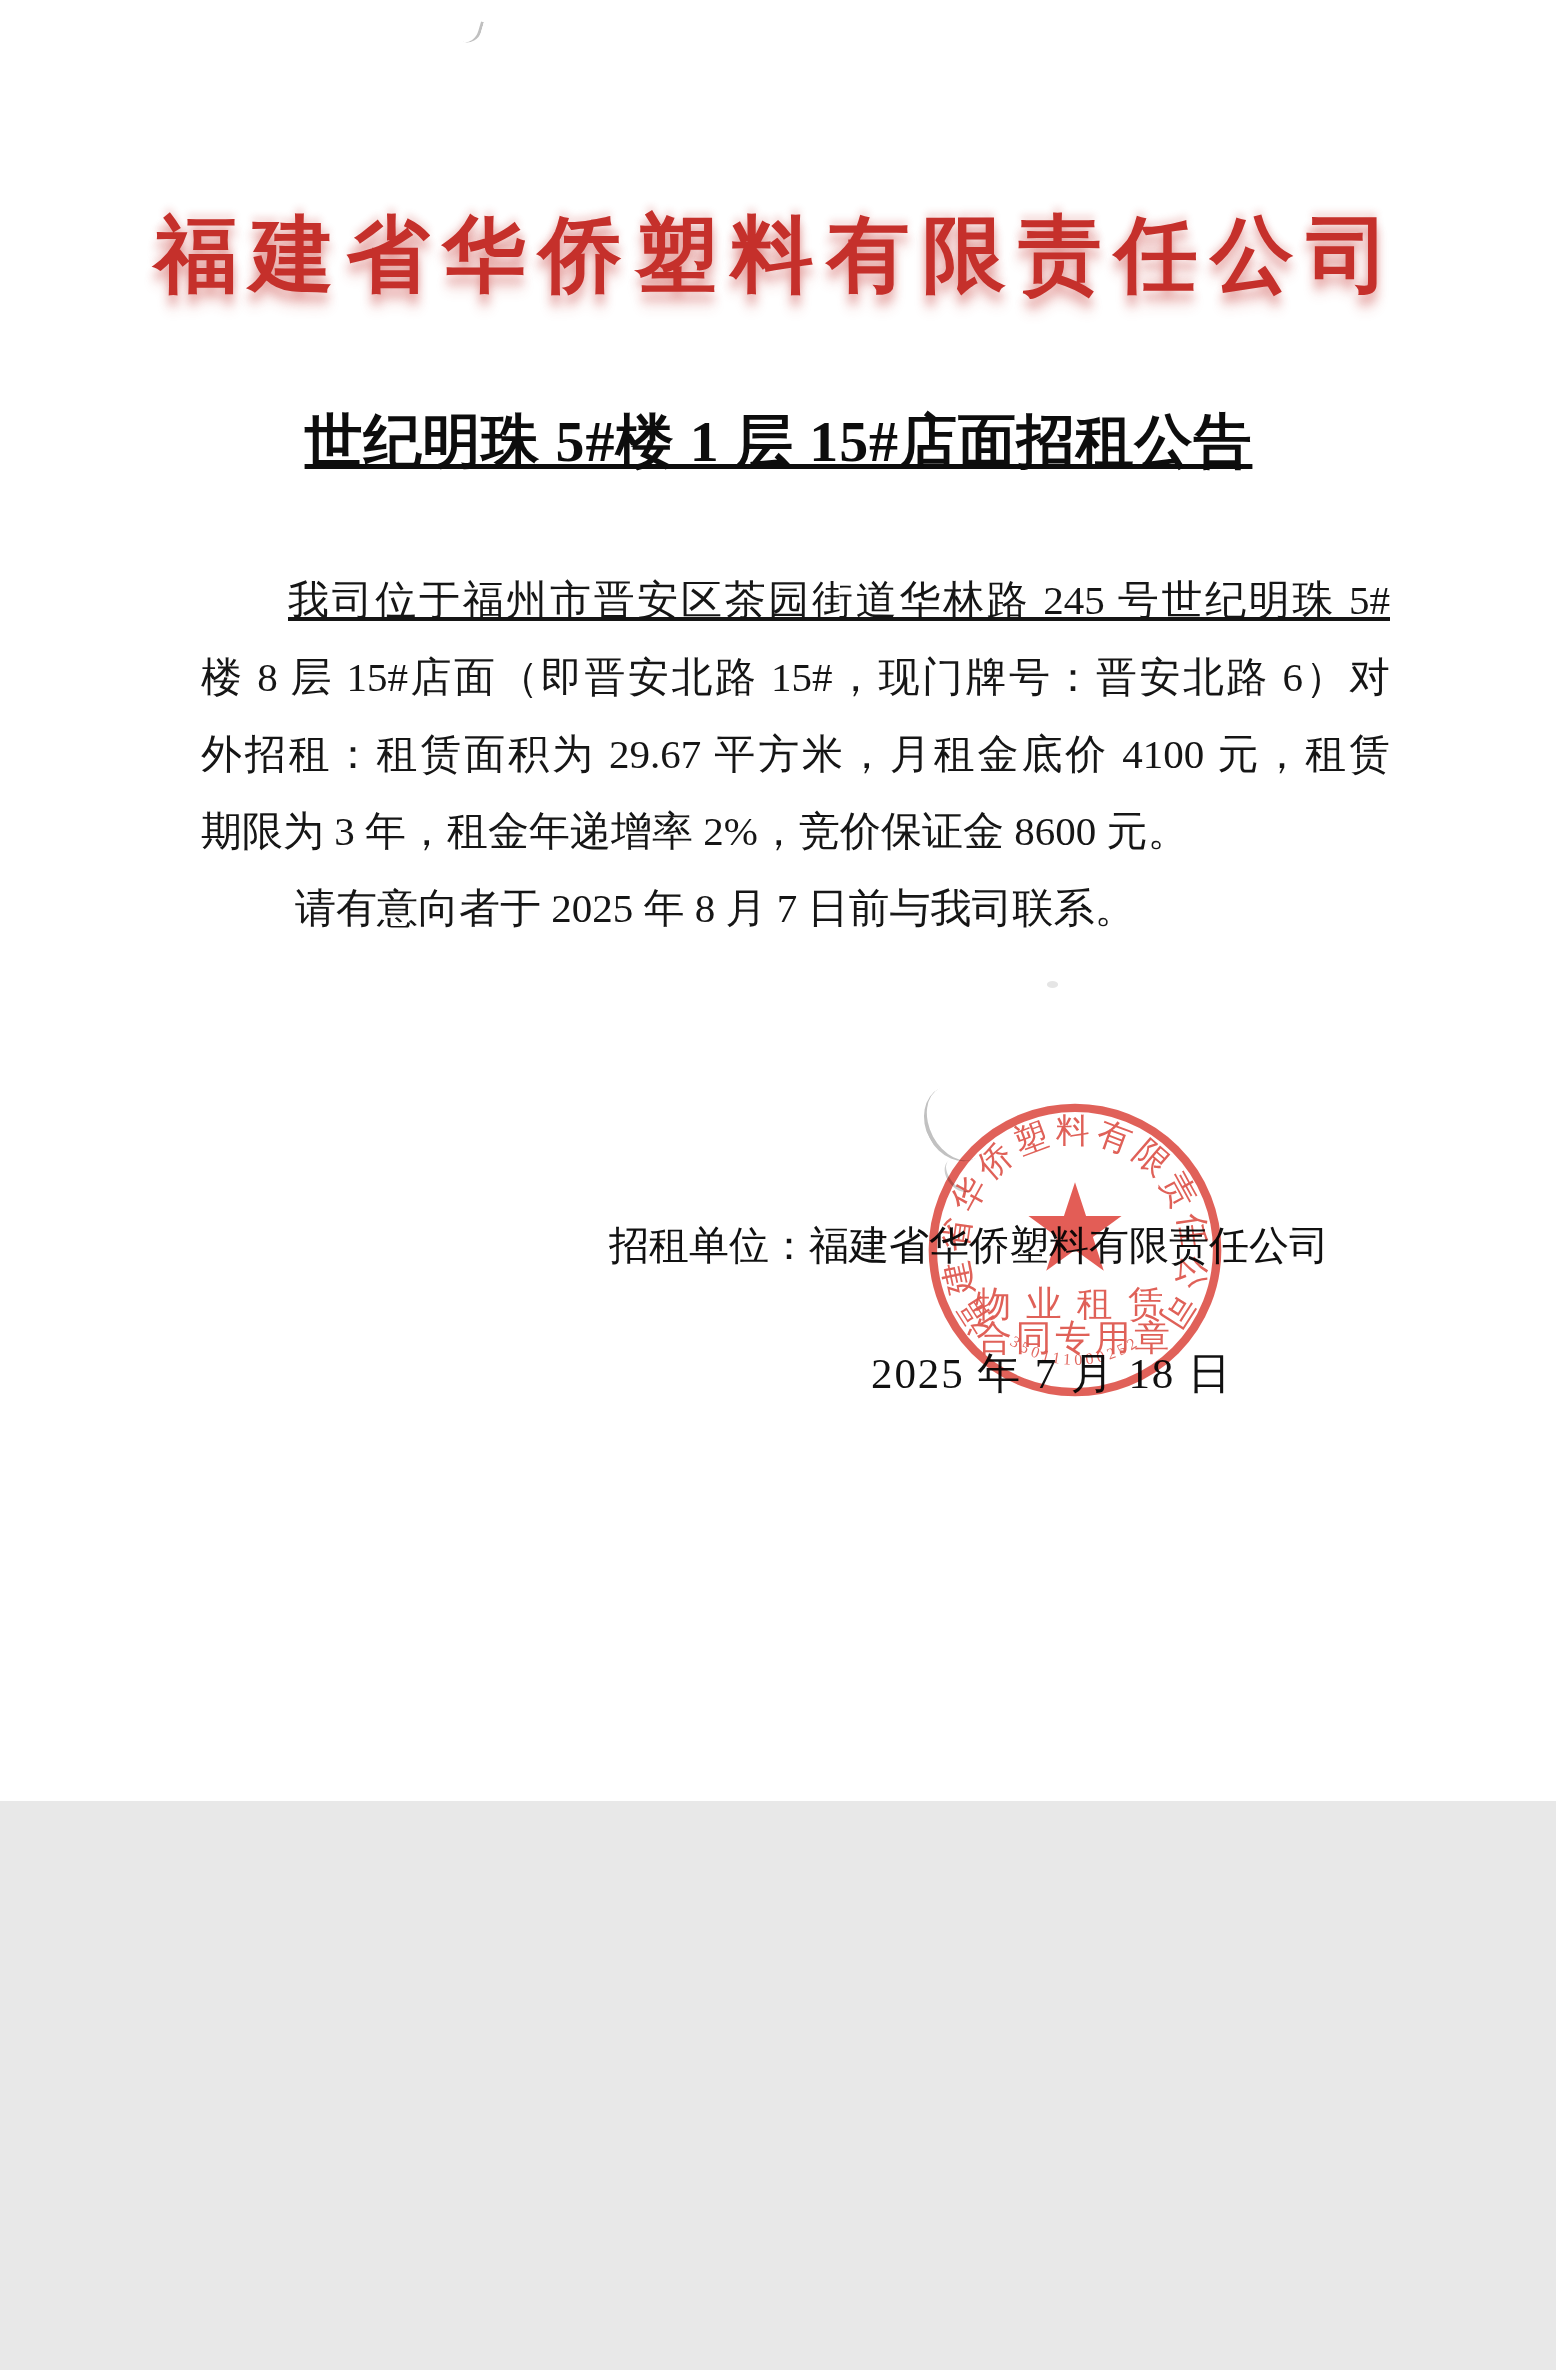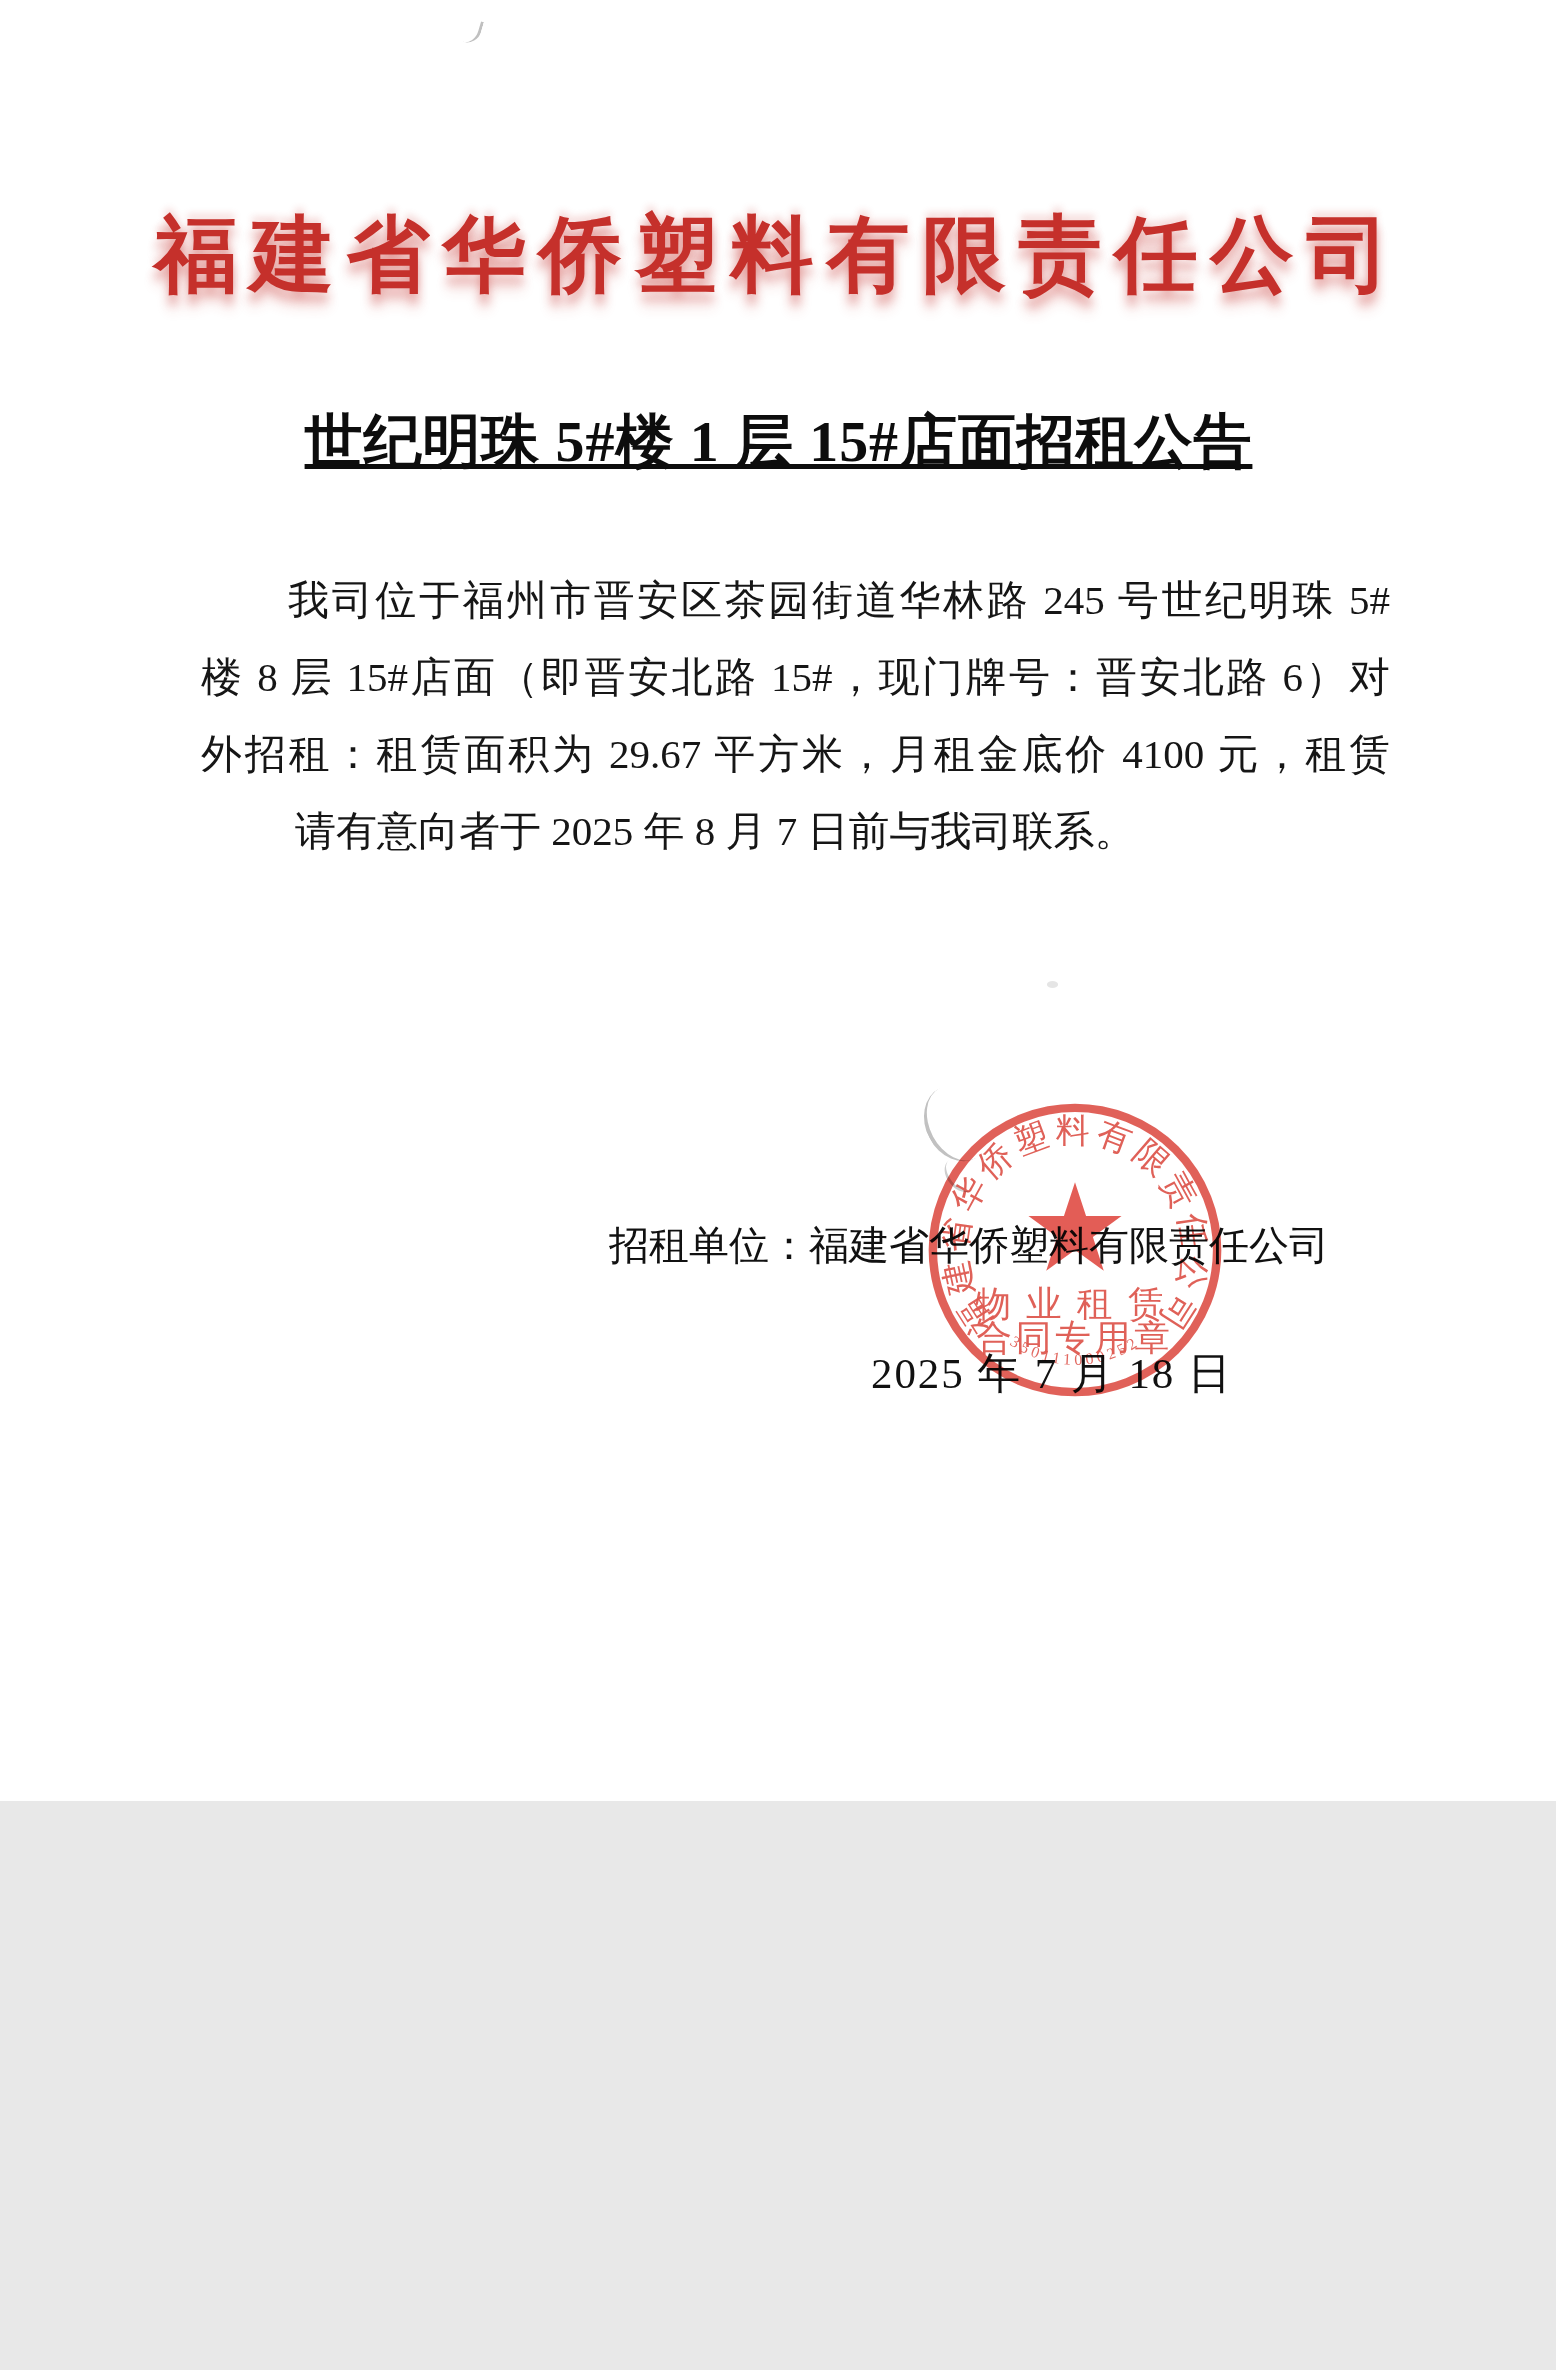--- a/index.html
+++ b/index.html
@@ -33,21 +33,21 @@
     white-space:nowrap;
     text-decoration:underline;
   }
   
   .body-block{
     position:absolute;left:201px;top:562px;width:1189px;
     font-size:41px;line-height:77px;color:#161616;
   }
   .body-line{margin:0;text-align:justify;text-justify:inter-character;white-space:normal;}
   .body-line.full{text-align-last:justify;}
-  .body-line.indent{padding-left:87px;}
+  .body-line.indent{padding-left:87px;text-decoration:underline;}
   .body-line.indent2{padding-left:94px;}
   
   .signature{
     position:absolute;left:609px;top:1218px;
     font-size:40px;color:#111;white-space:nowrap;
   }
   .date-line{
     position:absolute;left:871px;top:1345px;
     font-size:43px;letter-spacing:1.9px;color:#111;white-space:nowrap;
   }
@@ -84,20 +84,21 @@
   <div class="artifact a4"></div>
 
   <h1 class="letterhead">福建省华侨塑料有限责任公司</h1>
 
   <h2 class="notice-title">世纪明珠 5#楼 1 层 15#店面招租公告</h2>
 
   <div class="body-block">
     <p class="body-line full indent">我司位于福州市晋安区茶园街道华林路 245 号世纪明珠 5#</p>
     <p class="body-line full">楼 8 层 15#店面（即晋安北路 15#，现门牌号：晋安北路 6）对</p>
     <p class="body-line full">外招租：租赁面积为 29.67 平方米，月租金底价 4100 元，租赁</p>
+    <p class="body-line">期限为 3 年，租金年递增率 2%，竞价保证金 8600 元。</p>
     <p class="body-line indent2">请有意向者于 2025 年 8 月 7 日前与我司联系。</p>
   </div>
 
   <div class="signature">招租单位：福建省华侨塑料有限责任公司</div>
 
   <div class="date-line">2025 年 7 月 18 日</div>
 
   <svg class="seal" viewBox="0 0 340 340" xmlns="http://www.w3.org/2000/svg">
     <defs>
       <path id="sealTopArc" d="M 84.6 246.9 A 115 115 0 1 1 255.4 246.9" fill="none"></path>

